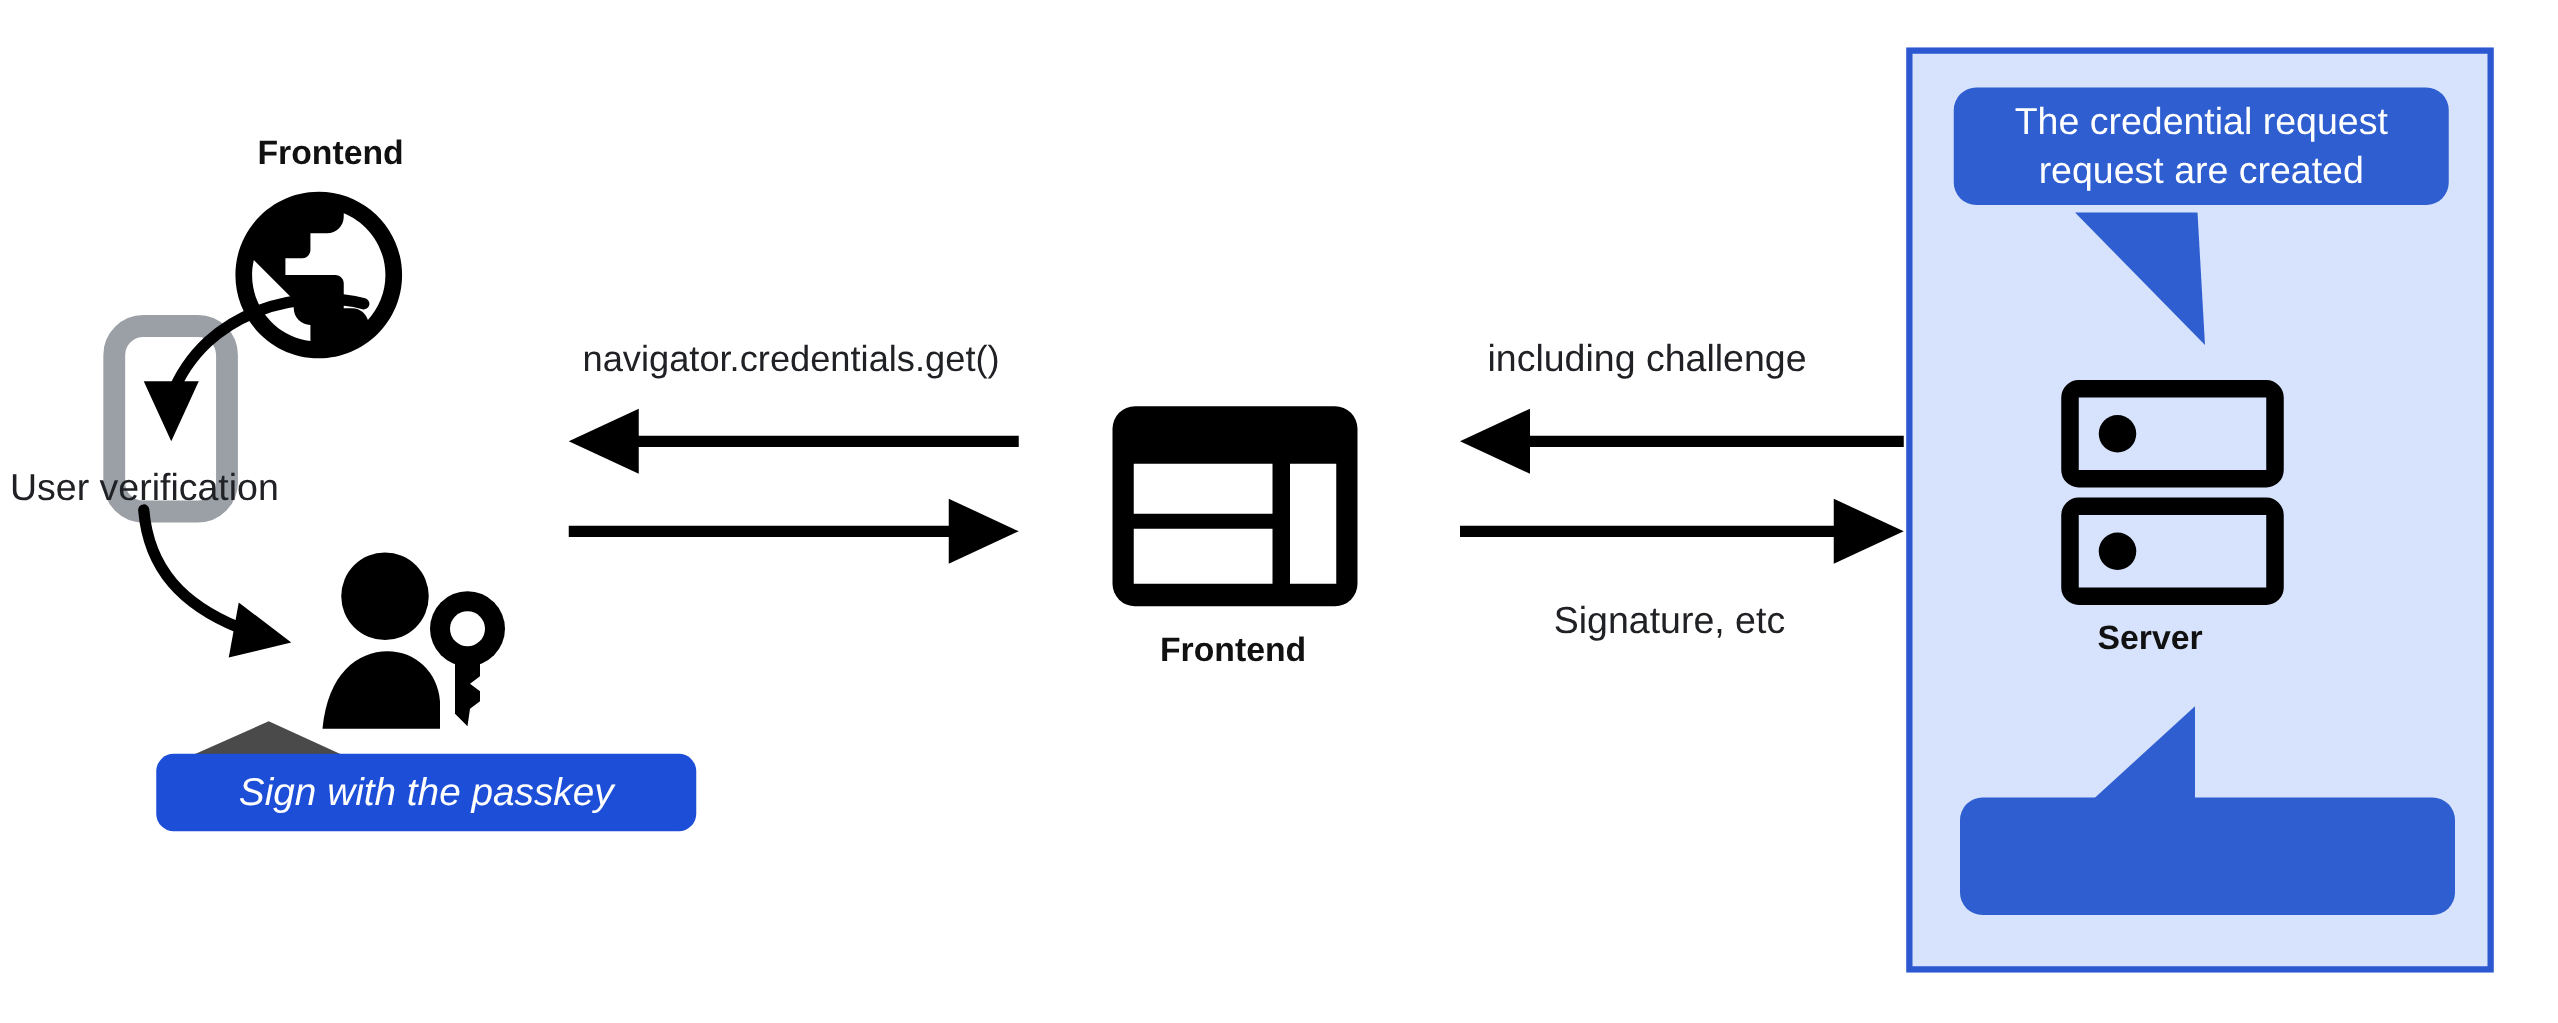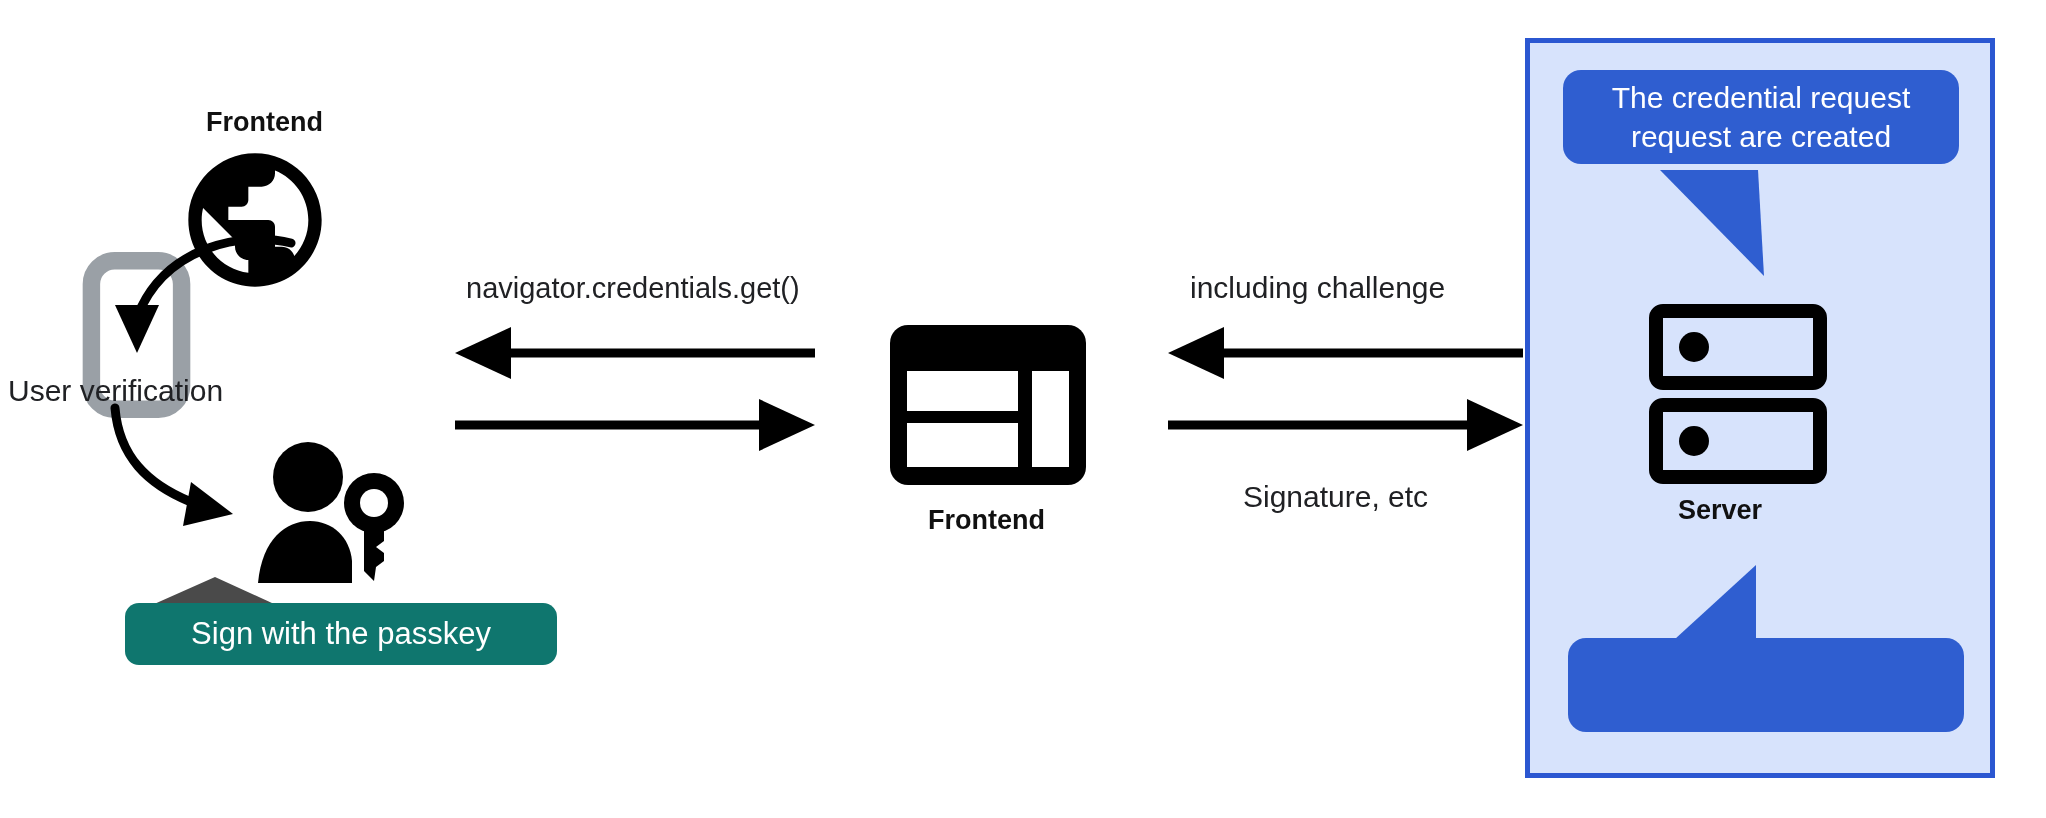--- a/index.html
+++ b/index.html
@@ -15,22 +15,22 @@
   #server-panel{left:1525px;top:38px;width:470px;height:740px;
     background:#d7e3fc;border:5px solid #2b57d1;box-sizing:border-box;}
 
   
   .callout{background:#2f5ed0;color:#ffffff;border-radius:18px;
     font-size:30px;line-height:1.30;text-align:center;
     display:flex;align-items:center;justify-content:center;}
   .callout span{display:block;padding:0 14px;}
 
   
-  #passkey-tooltip{background:#0f766e;color:#ffffff;border-radius:14px;
-    font-size:31px;display:flex;align-items:center;justify-content:center;}
+  #passkey-tooltip{background:#1d4ed8;color:#ffffff;border-radius:14px;
+    font-size:31px;display:flex;align-items:center;justify-content:center;font-style:italic;}
 
   svg{display:block;overflow:visible;}
 </style>
 </head>
 <body>
 
 <div class="stage">
 
   <div class="abs" id="server-panel"></div>
 

